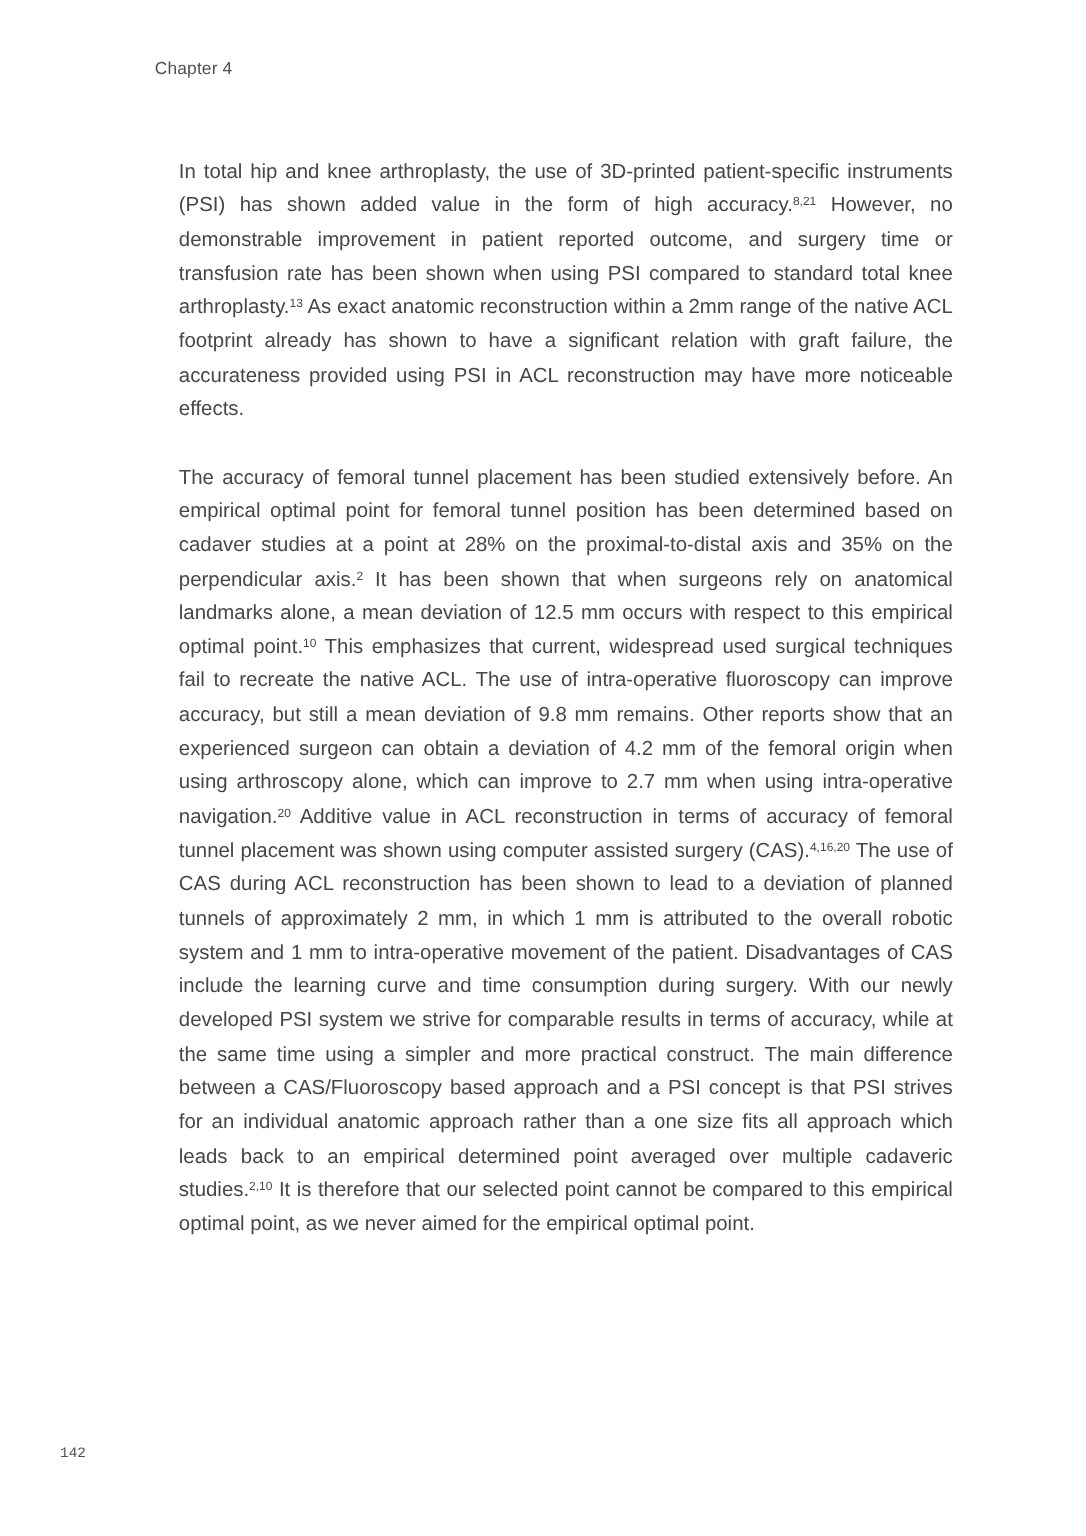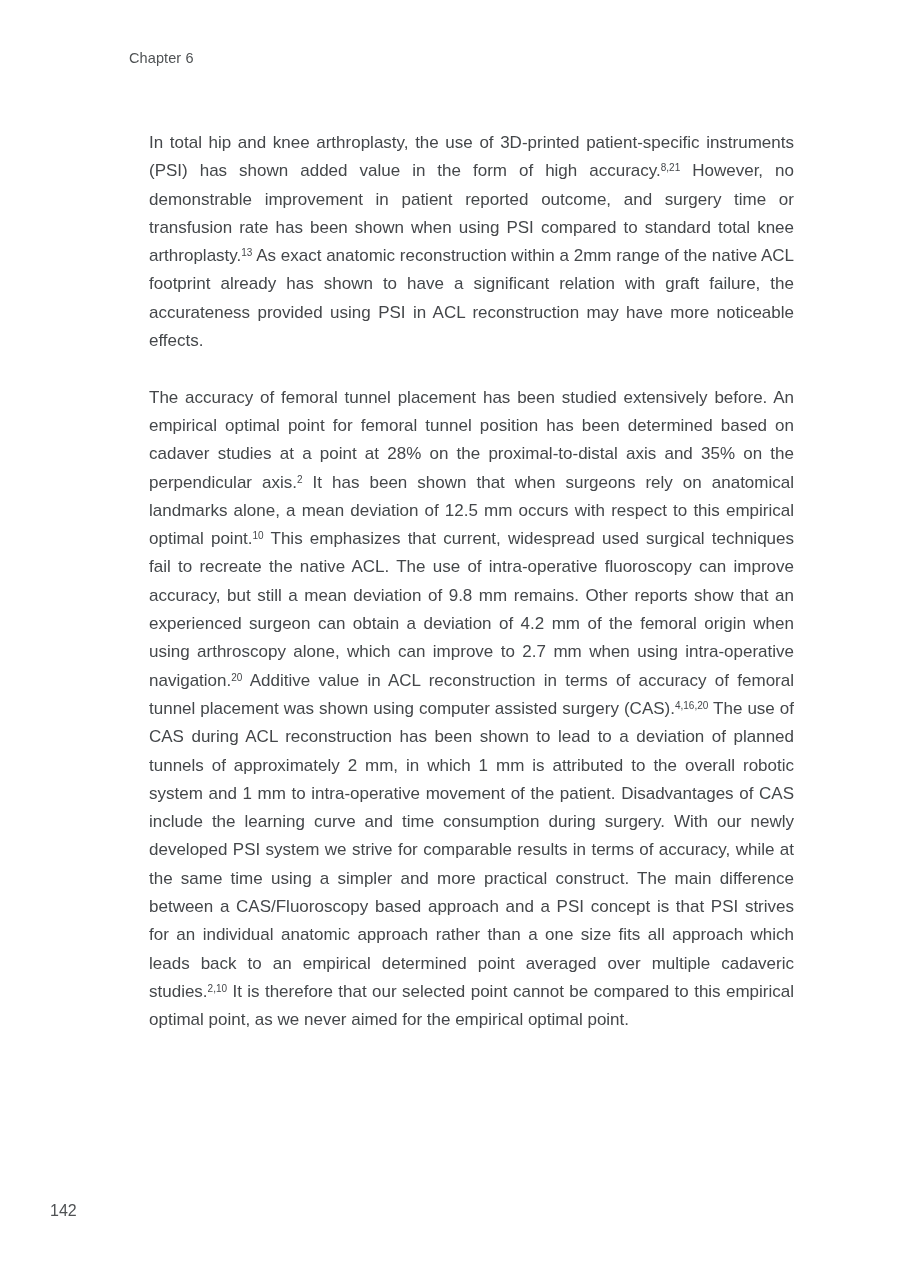--- a/index.html
+++ b/index.html
@@ -44,30 +44,31 @@
     line-height: 0;
     vertical-align: baseline;
     position: relative;
     top: -0.5em;
     letter-spacing: 0;
   }
   .page-number {
     position: absolute;
     left: 50px;
     top: 1201px;
-    font-size: 16px;
+    font-size: 12px;
     line-height: 20px;
     color: #4f5254;
+    font-family: Liberation Mono, monospace;
   }
 </style>
 </head>
 <body>
 
 <div class="page">
-  <div class="running-header">Chapter 6</div>
+  <div class="running-header">Chapter 4</div>
 
   <div class="text-block">
     <p class="para"><span>In total hip and knee arthroplasty, the use of 3D-printed patient-specific instruments (PSI) has shown added value in the form of high accuracy.</span><sup>8,21</sup><span> However, no demonstrable improvement in patient reported outcome, and surgery time or transfusion rate has been shown when using PSI compared to standard total knee arthroplasty.</span><sup>13</sup><span> As exact anatomic reconstruction within a 2mm range of the native ACL footprint already has shown to have a significant relation with graft failure, the accurateness provided using PSI in ACL reconstruction may have more noticeable effects.</span></p>
     <p class="para"><span>The accuracy of femoral tunnel placement has been studied extensively before. An empirical optimal point for femoral tunnel position has been determined based on cadaver studies at a point at 28% on the proximal-to-distal axis and 35% on the perpendicular axis.</span><sup>2</sup><span> It has been shown that when surgeons rely on anatomical landmarks alone, a mean deviation of 12.5 mm occurs with respect to this empirical optimal point.</span><sup>10</sup><span> This emphasizes that current, widespread used surgical techniques fail to recreate the native ACL. The use of intra-operative fluoroscopy can improve accuracy, but still a mean deviation of 9.8 mm remains. Other reports show that an experienced surgeon can obtain a deviation of 4.2 mm of the femoral origin when using arthroscopy alone, which can improve to 2.7 mm when using intra-operative navigation.</span><sup>20</sup><span> Additive value in ACL reconstruction in terms of accuracy of femoral tunnel placement was shown using computer assisted surgery (CAS).</span><sup>4,16,20</sup><span> The use of CAS during ACL reconstruction has been shown to lead to a deviation of planned tunnels of approximately 2 mm, in which 1 mm is attributed to the overall robotic system and 1 mm to intra-operative movement of the patient. Disadvantages of CAS include the learning curve and time consumption during surgery. With our newly developed PSI system we strive for comparable results in terms of accuracy, while at the same time using a simpler and more practical construct. The main difference between a CAS/Fluoroscopy based approach and a PSI concept is that PSI strives for an individual anatomic approach rather than a one size fits all approach which leads back to an empirical determined point averaged over multiple cadaveric studies.</span><sup>2,10</sup><span> It is therefore that our selected point cannot be compared to this empirical optimal point, as we never aimed for the empirical optimal point.</span></p>
   </div>
 
   <div class="page-number">142</div>
 </div>
 
 </body></html>

